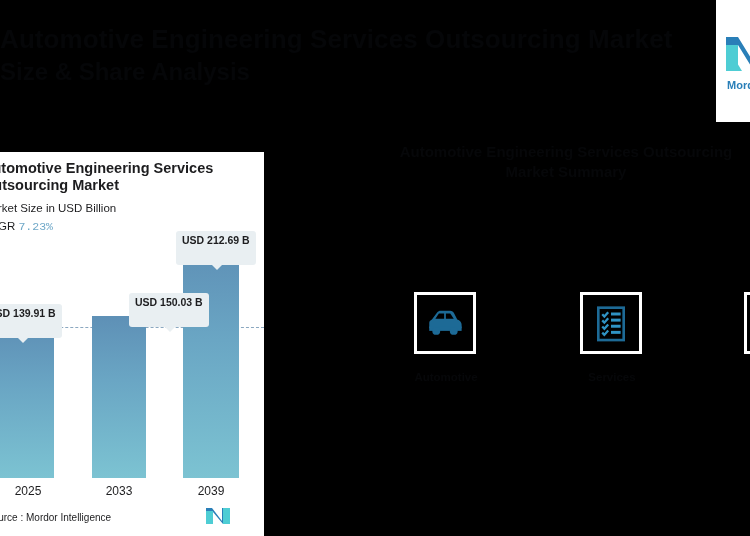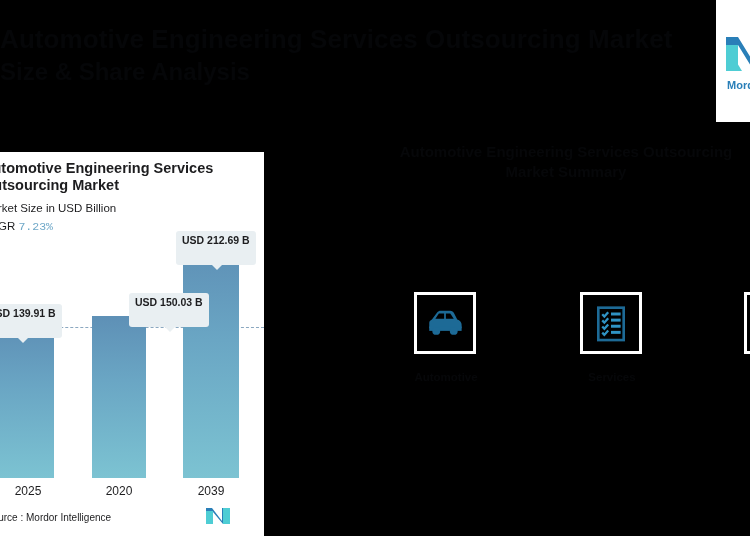--- a/index.html
+++ b/index.html
@@ -132,21 +132,21 @@
       <div class="bar" style="left:92px; width:54px; height:162px;"></div>
 
       <div class="bar" style="left:183px; width:56px; height:230px;"></div>
 
       <div class="badge" style="left:-18px; top:56px;">USD 139.91 B</div>
       <div class="badge" style="left:85px; top:45px;margin-left:44px;">USD 150.03 B</div>
       <div class="badge" style="left:176px; top:-17px;">USD 212.69 B</div>
     </div>
 
     <div class="xlabel" style="left:-14px; width:84px;">2025</div>
-    <div class="xlabel" style="left:92px; width:54px;">2020</div>
+    <div class="xlabel" style="left:92px; width:54px;">2033</div>
     <div class="xlabel" style="left:183px; width:56px;">2039</div>
 
     <div class="source">Source :  Mordor Intelligence</div>
     <div class="source-logo">
       <svg viewBox="0 0 26 18" xmlns="http://www.w3.org/2000/svg">
         <polygon points="1,1 7,1 17,14 17,1 25,1 25,17 18,17 8,5 8,17 1,17" fill="#2a7fb8"></polygon>
         <polygon points="1,4 8,4 8,17 1,17" fill="#4ecdd4"></polygon>
         <polygon points="18,1 25,1 25,17 18,17" fill="#4ecdd4"></polygon>
       </svg>
     </div>

